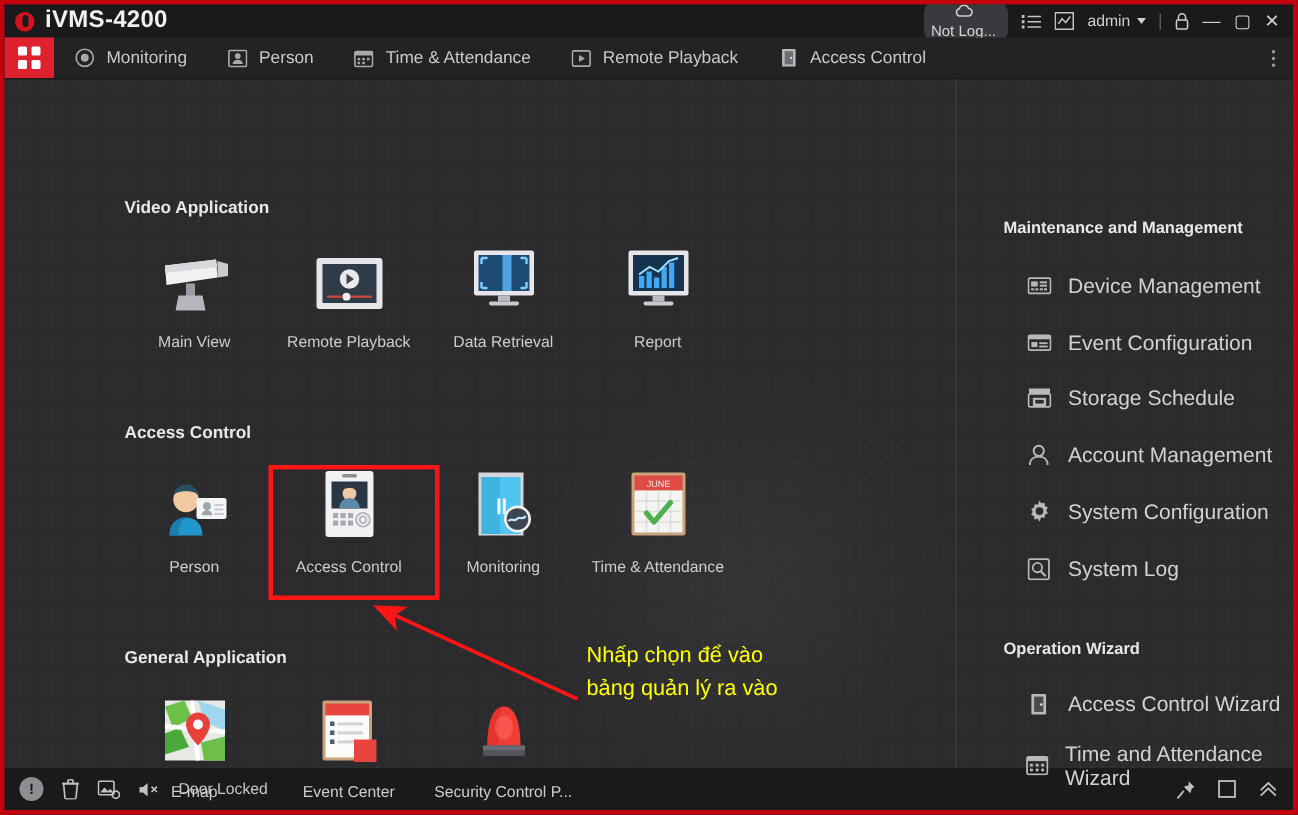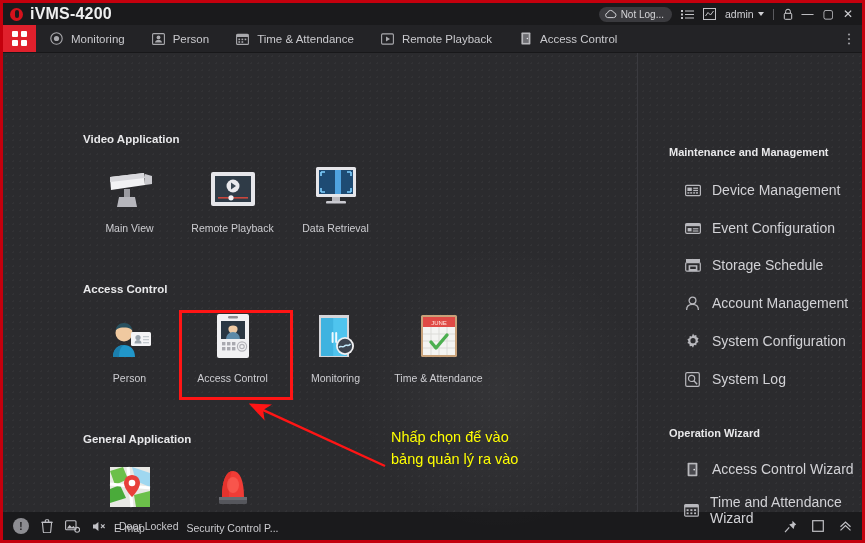--- a/index.html
+++ b/index.html
@@ -37,21 +37,21 @@
   }
   .app-title { color:#f0f0f0; font-size:16px; font-weight:bold; letter-spacing:.2px; }
 
   .title-right {
     margin-left:auto; display:flex; align-items:center; gap:9px;
     padding-right:9px; color:#b8b8bc; font-size:10.5px;
   }
   .cloud-chip {
     display:flex; align-items:center; gap:4px;
     background:#3a3a3e; border-radius:9px; padding:2px 8px 2px 5px;
-    color:#d5d5d8; font-size:10px; white-space:nowrap;
+    color:#d5d5d8; font-size:10px; white-space:nowrap;flex-direction:column;
   }
   .ic { display:inline-flex; align-items:center; justify-content:center; }
   .admin-grp { display:flex; align-items:center; gap:4px; color:#cfcfd3; font-size:10.5px; }
   .caret-dn { width:0;height:0;border-left:3.5px solid transparent;border-right:3.5px solid transparent;border-top:4px solid #cfcfd3; }
   .divider-v { width:1px; height:11px; background:#5a5a5e; }
   .winbtn { color:#d0d0d4; font-size:12px; line-height:1; cursor:default; }
 
   
   .menubar {
     height: 28px; background:#232326;
@@ -323,20 +323,39 @@
                 <path d="M8 27h4M8 27v-4"></path>
                   <path d="M38 27h-4M38 27v-4"></path>
               </g>
               <rect x="19" y="32" width="8" height="4" fill="#b9b9bf"></rect>
               <rect x="13" y="36" width="20" height="2.6" rx="1.2" fill="#c9c9cf"></rect>
             </svg>
           </div>
           <div class="cap">Data Retrieval</div>
         </div>
 
+        <div class="tile">
+          <div class="art">
+            <svg width="46" height="44" viewBox="0 0 46 44">
+              <rect x="3" y="2" width="40" height="30" rx="1.5" fill="#e6e6ea"></rect>
+              <rect x="6" y="5" width="34" height="24" fill="#16344f"></rect>
+              <g fill="#3fa9f5">
+                <rect x="10" y="19" width="3.5" height="8"></rect>
+                <rect x="15" y="16" width="3.5" height="11"></rect>
+                <rect x="20" y="20" width="3.5" height="7"></rect>
+                <rect x="25" y="13" width="3.5" height="14"></rect>
+                <rect x="30" y="10" width="3.5" height="17"></rect>
+              </g>
+              <polyline points="10,18 17,13 23,16 30,9 36,7" fill="none" stroke="#9fe0ff" stroke-width="1.3"></polyline>
+              <rect x="19" y="32" width="8" height="4" fill="#b9b9bf"></rect>
+              <rect x="13" y="36" width="20" height="2.6" rx="1.2" fill="#c9c9cf"></rect>
+            </svg>
+          </div>
+          <div class="cap">Report</div>
+        </div>
       </div>
 
       <div class="sec-title" style="left:80px; top:230px;">Access Control</div>
       <div class="row" style="left:75px; top:260px;">
 
         <div class="tile">
           <div class="art">
             <svg width="50" height="44" viewBox="0 0 50 44">
               <path d="M8 42c0-8 5-12 11-12s11 4 11 12z" fill="#2196c9"></path>
               <path d="M19 30c-6 0-11 4-11 12h6c0-7 2-10 5-12z" fill="#1b7fae"></path>
@@ -428,20 +447,43 @@
                   <path d="M2 19 L42 23"></path>
                   <path d="M20 2 L24 42"></path>
                 </g>
               <path d="M24 10c-4.4 0-8 3.6-8 8 0 6 8 14 8 14s8-8 8-14c0-4.4-3.6-8-8-8z" fill="#e8403a"></path>
               <circle cx="24" cy="18" r="3.3" fill="#ffffff"></circle>
             </svg>
           </div>
           <div class="cap">E-map</div>
         </div>
 
+        <div class="tile">
+          <div class="art">
+            <svg width="42" height="44" viewBox="0 0 42 44">
+              <rect x="3" y="2" width="33" height="40" rx="1.5" fill="#c8a27a"></rect>
+              <rect x="5" y="4" width="29" height="8" fill="#e8453f"></rect>
+              <rect x="5" y="12" width="29" height="28" fill="#fbfbf9"></rect>
+              <g>
+                  <rect x="8" y="16" width="3" height="3" fill="#4e5d6c"></rect>
+                  <rect x="13" y="16.6" width="17" height="2" fill="#cfd4d9"></rect>
+                </g>
+              <g>
+                  <rect x="8" y="22" width="3" height="3" fill="#4e5d6c"></rect>
+                  <rect x="13" y="22.6" width="17" height="2" fill="#cfd4d9"></rect>
+                </g>
+              <g>
+                  <rect x="8" y="28" width="3" height="3" fill="#4e5d6c"></rect>
+                  <rect x="13" y="28.6" width="17" height="2" fill="#cfd4d9"></rect>
+                </g>
+              <rect x="24" y="28" width="15" height="15" fill="#e8453f"></rect>
+            </svg>
+          </div>
+          <div class="cap">Event Center</div>
+        </div>
 
         <div class="tile">
           <div class="art">
             <svg width="42" height="44" viewBox="0 0 42 44">
               <path d="M10 32 C10 16 14 6 21 6 C28 6 32 16 32 32 Z" fill="#f03c36"></path>
               <path d="M21 6 C14 6 10 16 10 32 L17 32 C17 16 18.5 6 21 6z" fill="#e5332d"></path>
               <ellipse cx="21" cy="20" rx="6" ry="8" fill="#ff6a5f" opacity=".55"></ellipse>
               <rect x="7" y="32" width="28" height="7" rx="1.5" fill="#55565c"></rect>
               <rect x="7" y="32" width="28" height="3" fill="#6a6b72"></rect>
             </svg>

